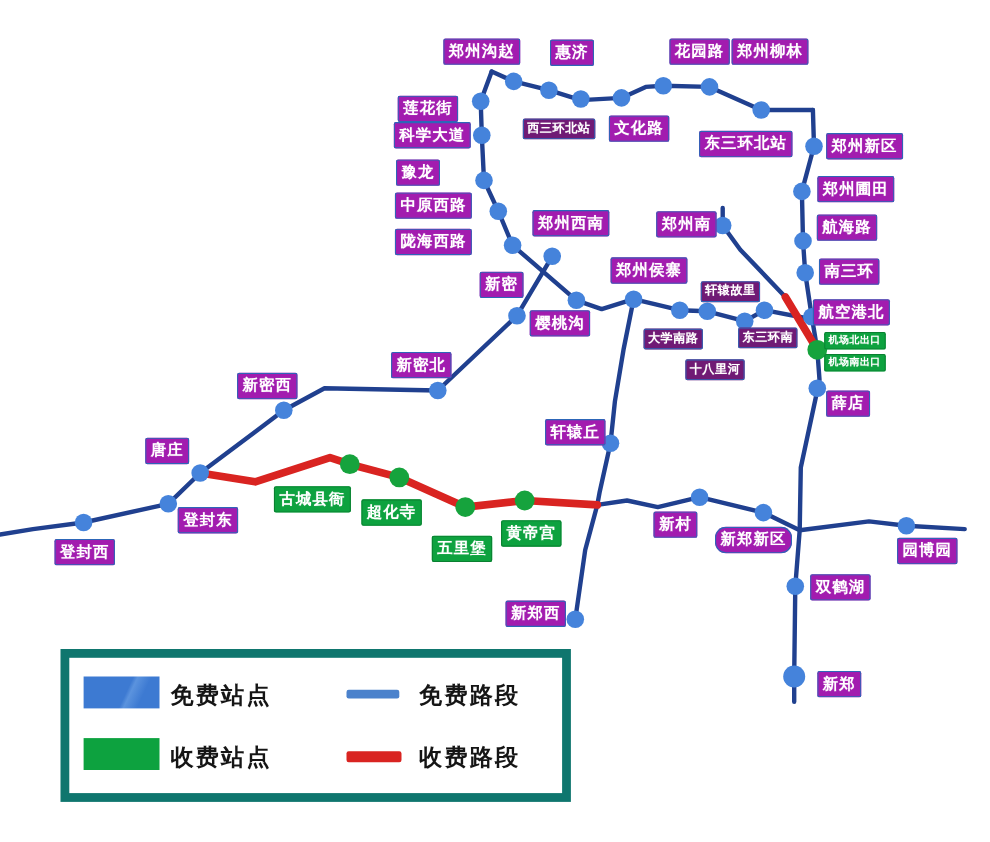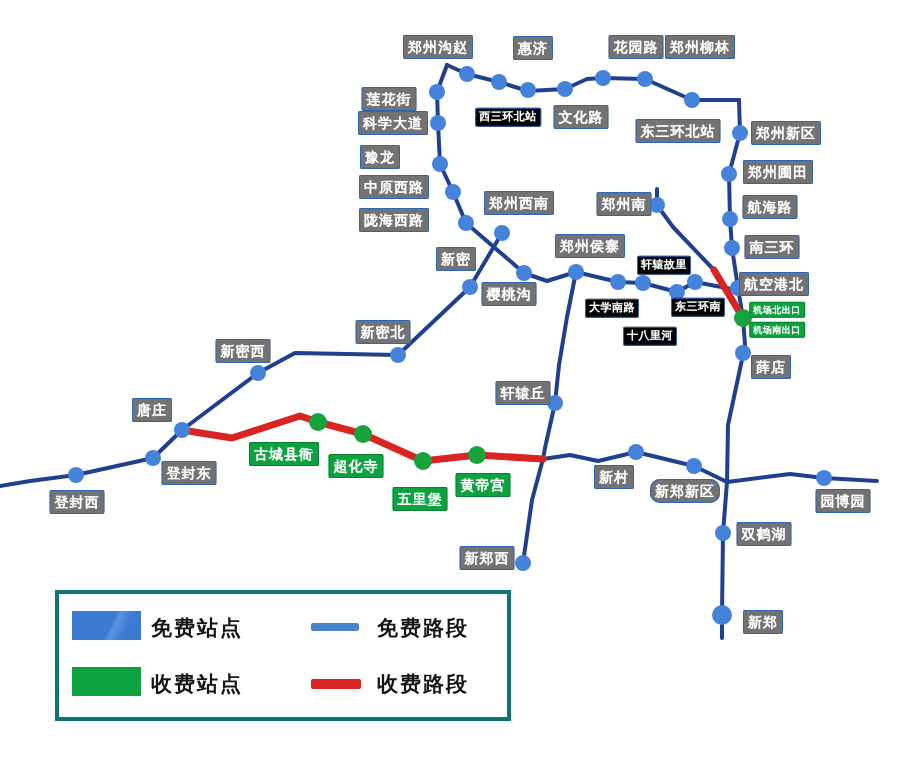--- a/index.html
+++ b/index.html
@@ -3,26 +3,26 @@
 <meta charset="utf-8">
 <style>
   html,body{margin:0;padding:0;background:#fff;}
   body{font-family:"DejaVu Sans","Liberation Sans",sans-serif;}
   .map-root{position:relative;width:900px;height:765px;background:#ffffff;overflow:hidden;}
   .roads-layer{position:absolute;left:0;top:0;width:900px;height:765px;}
   .labels-layer{position:absolute;left:0;top:0;width:900px;height:765px;}
   .st{position:absolute;transform:translate(-50%,-50%);color:#fff;font-weight:bold;
       white-space:nowrap;text-align:center;line-height:1.15;border-radius:2px;
       text-shadow:0 0 1px rgba(255,255,255,.4);}
-  .blue{background:#737373;font-size:14px;padding:4px 5px;letter-spacing:1px;box-shadow:0 0 0 1px #2d66b8 inset;}
-  .blue-sm{background:#000000;font-size:11px;padding:3px 4px;letter-spacing:.5px;box-shadow:0 0 0 1px #2d66b8 inset;}
+  .blue{background:#a21caf;font-size:14px;padding:4px 5px;letter-spacing:1px;box-shadow:0 0 0 1px #2d66b8 inset;}
+  .blue-sm{background:#701a75;font-size:11px;padding:3px 4px;letter-spacing:.5px;box-shadow:0 0 0 1px #2d66b8 inset;}
   .green{background:#0da23f;font-size:14px;padding:4px 5px;letter-spacing:1px;box-shadow:0 0 0 1px #0a8031 inset;}
   .green-sm{background:#0da23f;font-size:9px;padding:3px 4px;letter-spacing:.5px;box-shadow:0 0 0 1px #0a8031 inset;}
   .legend{position:absolute;left:55px;top:590px;width:448px;height:123px;background:#fff;
-          border:4px solid #0f766e;}
+          border:8px solid #0f766e;}
   .legend .item-text{position:absolute;font-size:21px;font-weight:bold;color:#151515;letter-spacing:2px;}
   .sw-station{position:absolute;width:69px;height:29px;}
   .sw-free-station{left:13px;top:17px;background:linear-gradient(115deg,#3d7ad2 55%,#5b93de 60%,#3d7ad2 75%);}
   .sw-toll-station{left:13px;top:73px;background:#0da23f;}
   .sw-line{position:absolute;border-radius:2px;}
   .sw-free-line{left:252px;top:29px;width:48px;height:8px;background:#4b82cc;}
   .sw-toll-line{left:252px;top:85px;width:50px;height:10px;background:#d92421;}
   .t-free-station{left:92px;top:20px;}
   .t-free-line{left:318px;top:20px;}
   .t-toll-station{left:92px;top:76px;}
@@ -83,21 +83,21 @@
       <circle cx="824" cy="478" r="8" fill="#4583db"></circle>
       <circle cx="318" cy="422" r="9" fill="#16a33d"></circle>
       <circle cx="363" cy="434" r="9" fill="#16a33d"></circle>
       <circle cx="423" cy="461" r="9" fill="#16a33d"></circle>
       <circle cx="477" cy="455" r="9" fill="#16a33d"></circle>
       <circle cx="743" cy="318" r="9" fill="#16a33d"></circle>
     </svg>
 
   <div class="labels-layer">
       <div class="st blue" style="left: 438px; top: 47px;">郑州沟赵</div>
-      <div class="st blue" style="left: 520px; top: 48px; margin-left: 13px;">惠济</div>
+      <div class="st blue" style="left: 520px; top: 48px;">惠济</div>
       <div class="st blue" style="left: 596px; top: 47px; margin-left: 40px;">花园路</div>
       <div class="st blue" style="left: 687px; top: 47px; margin-left: 13px;">郑州柳林</div>
       <div class="st blue" style="left: 389px; top: 99px;">莲花街</div>
       <div class="st blue" style="left: 393px; top: 123px;">科学大道</div>
       <div class="st blue" style="left: 380px; top: 157px;">豫龙</div>
       <div class="st blue" style="left: 394px; top: 187px;">中原西路</div>
       <div class="st blue" style="left: 394px; top: 220px;">陇海西路</div>
       <div class="st blue-sm" style="left: 508px; top: 117px;">西三环北站</div>
       <div class="st blue" style="left: 581px; top: 117px;">文化路</div>
       <div class="st blue" style="left: 678px; top: 131px;">东三环北站</div>

